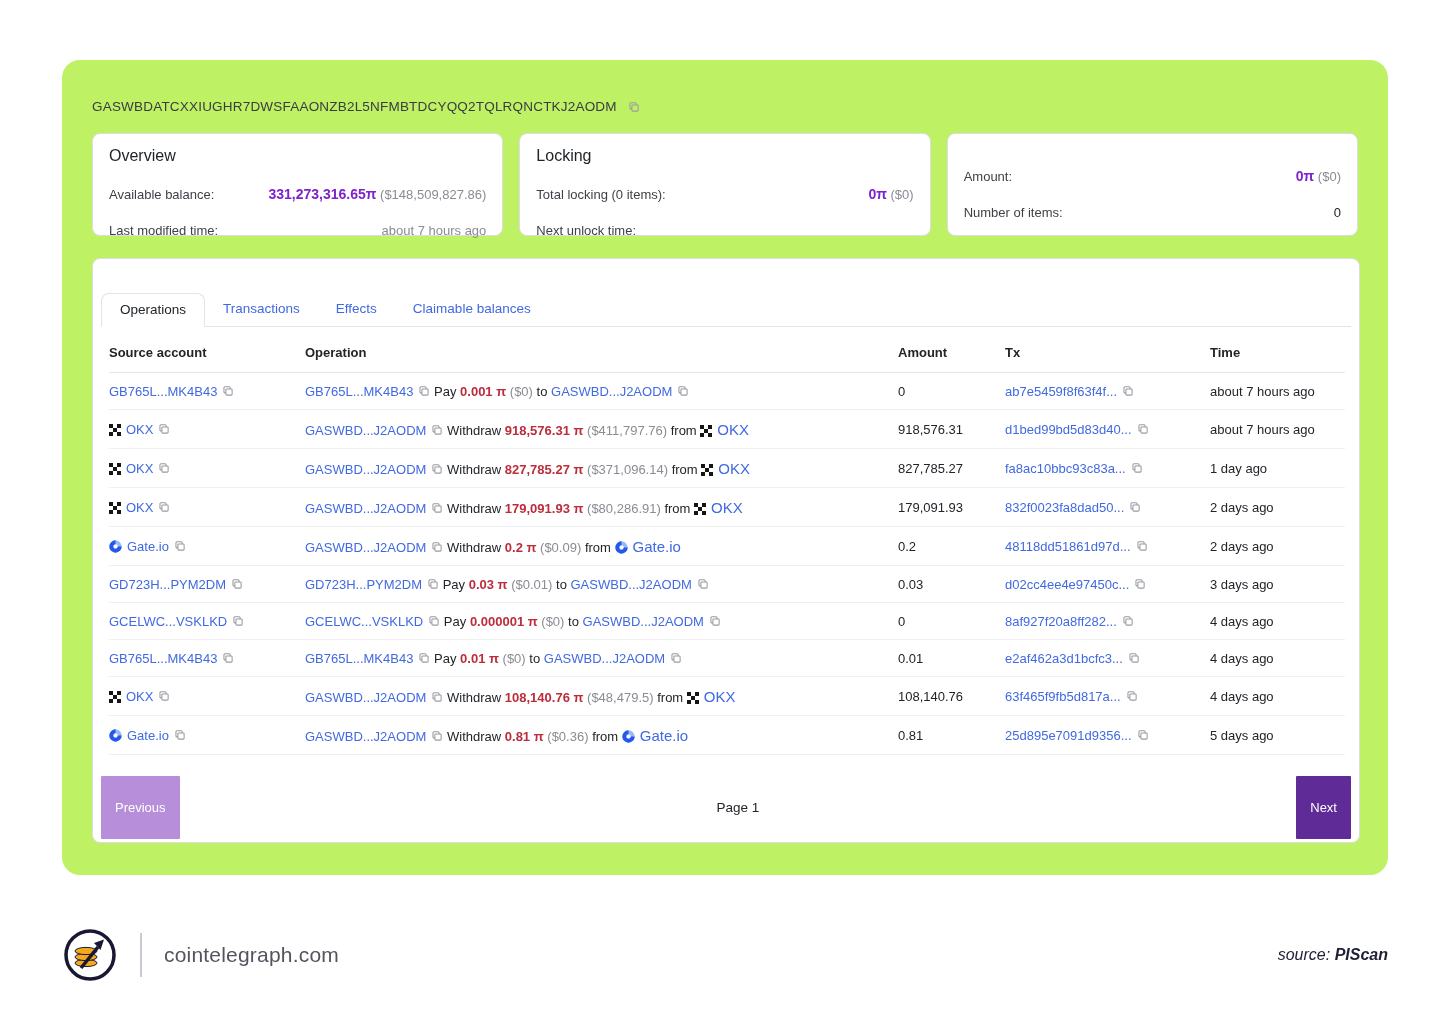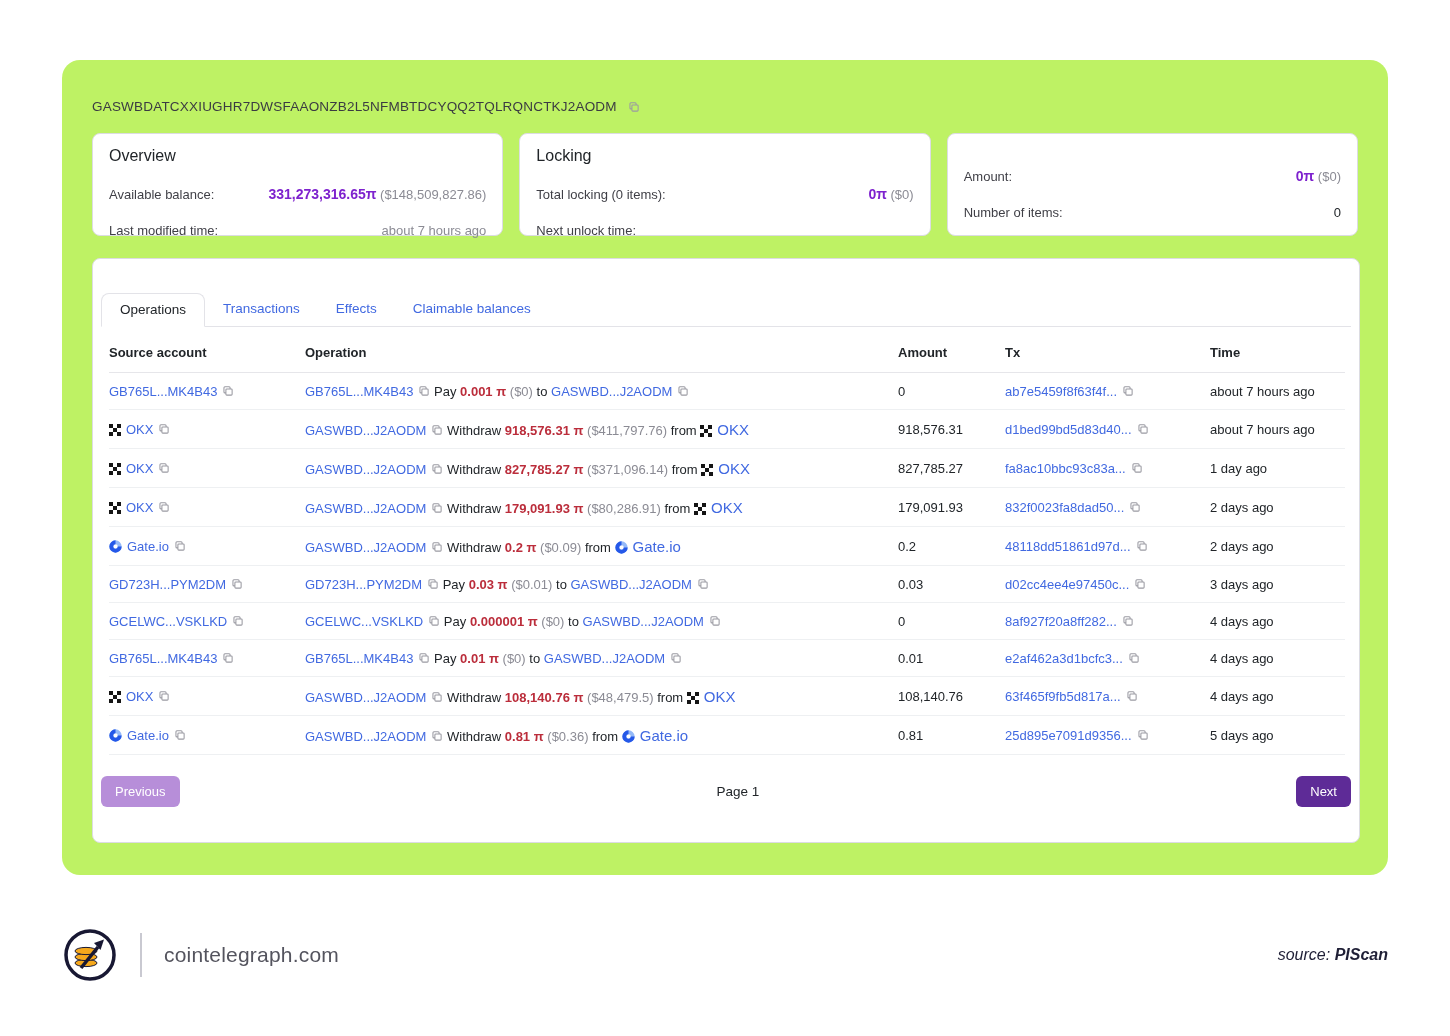--- a/index.html
+++ b/index.html
@@ -45,21 +45,21 @@
   .ops th:first-child, .ops td:first-child { padding-left:0; }
   .lnk { color:var(--link,#4169e1); text-decoration:none; cursor:pointer; }
   .op-amount { color:var(--red,#bb2d3b); font-weight:700; }
   .op-action, .op-prep { color:#212529; }
   .exch-lg { font-size:15px; }
   .copy-btn { display:inline-block; margin-left:5px; vertical-align:-1px; line-height:0; cursor:pointer; }
   .exch-ic { display:inline-block; margin-right:5px; vertical-align:-2px; line-height:0; }
 
   
   .pager { display:flex; justify-content:space-between; align-items:center; margin:21px 8px 0; }
-  .btn { border:none; border-radius:6px; color:#fff; font-size:13px; padding:8px 14px; cursor:pointer; font-family:"Liberation Sans",sans-serif; }
+  .btn { border:none; border-radius:1px; color:#fff; font-size:13px; padding:24px 14px; cursor:pointer; font-family:"Liberation Sans",sans-serif; }
   .btn-prev { background:var(--prev,#b78ed9); }
   .btn-next { background:var(--next,#5e2b97); }
   .page-label { font-size:13.5px; color:#212529; }
 
   
   .footer { position:absolute; left:62px; right:62px; top:924px; height:62px; display:flex; justify-content:space-between; align-items:center; }
   .footer-left { display:flex; align-items:center; gap:22px; }
   .footer-divider { width:2px; height:44px; background:#c9c9d1; }
   .footer-site { font-size:21px; color:#54545e; letter-spacing:.2px; }
   .footer-source { font-size:16px; font-style:italic; color:#1f1f36; }

